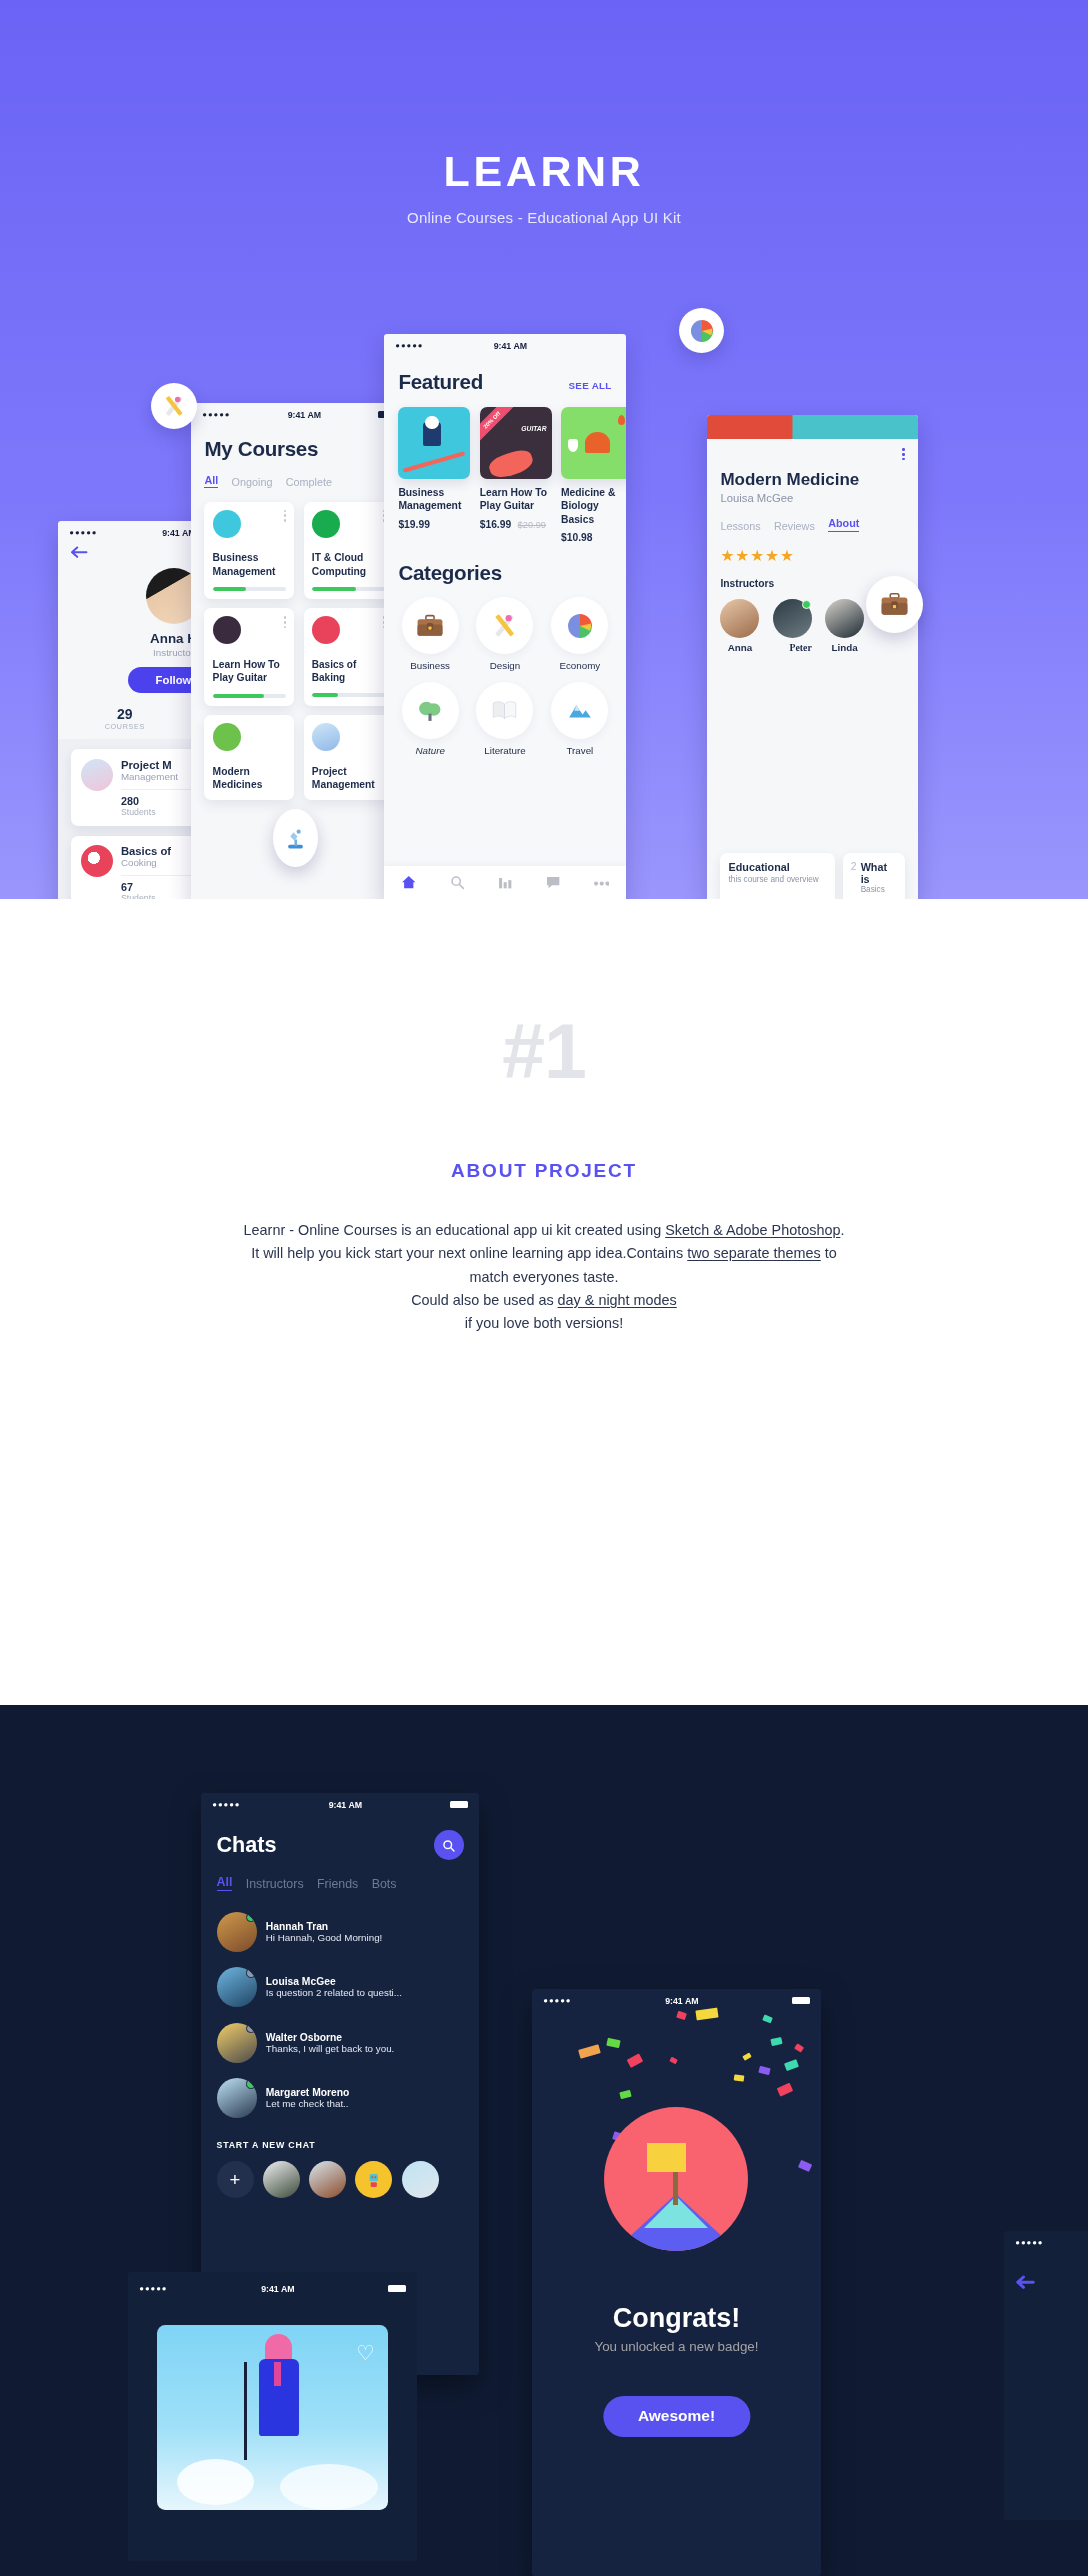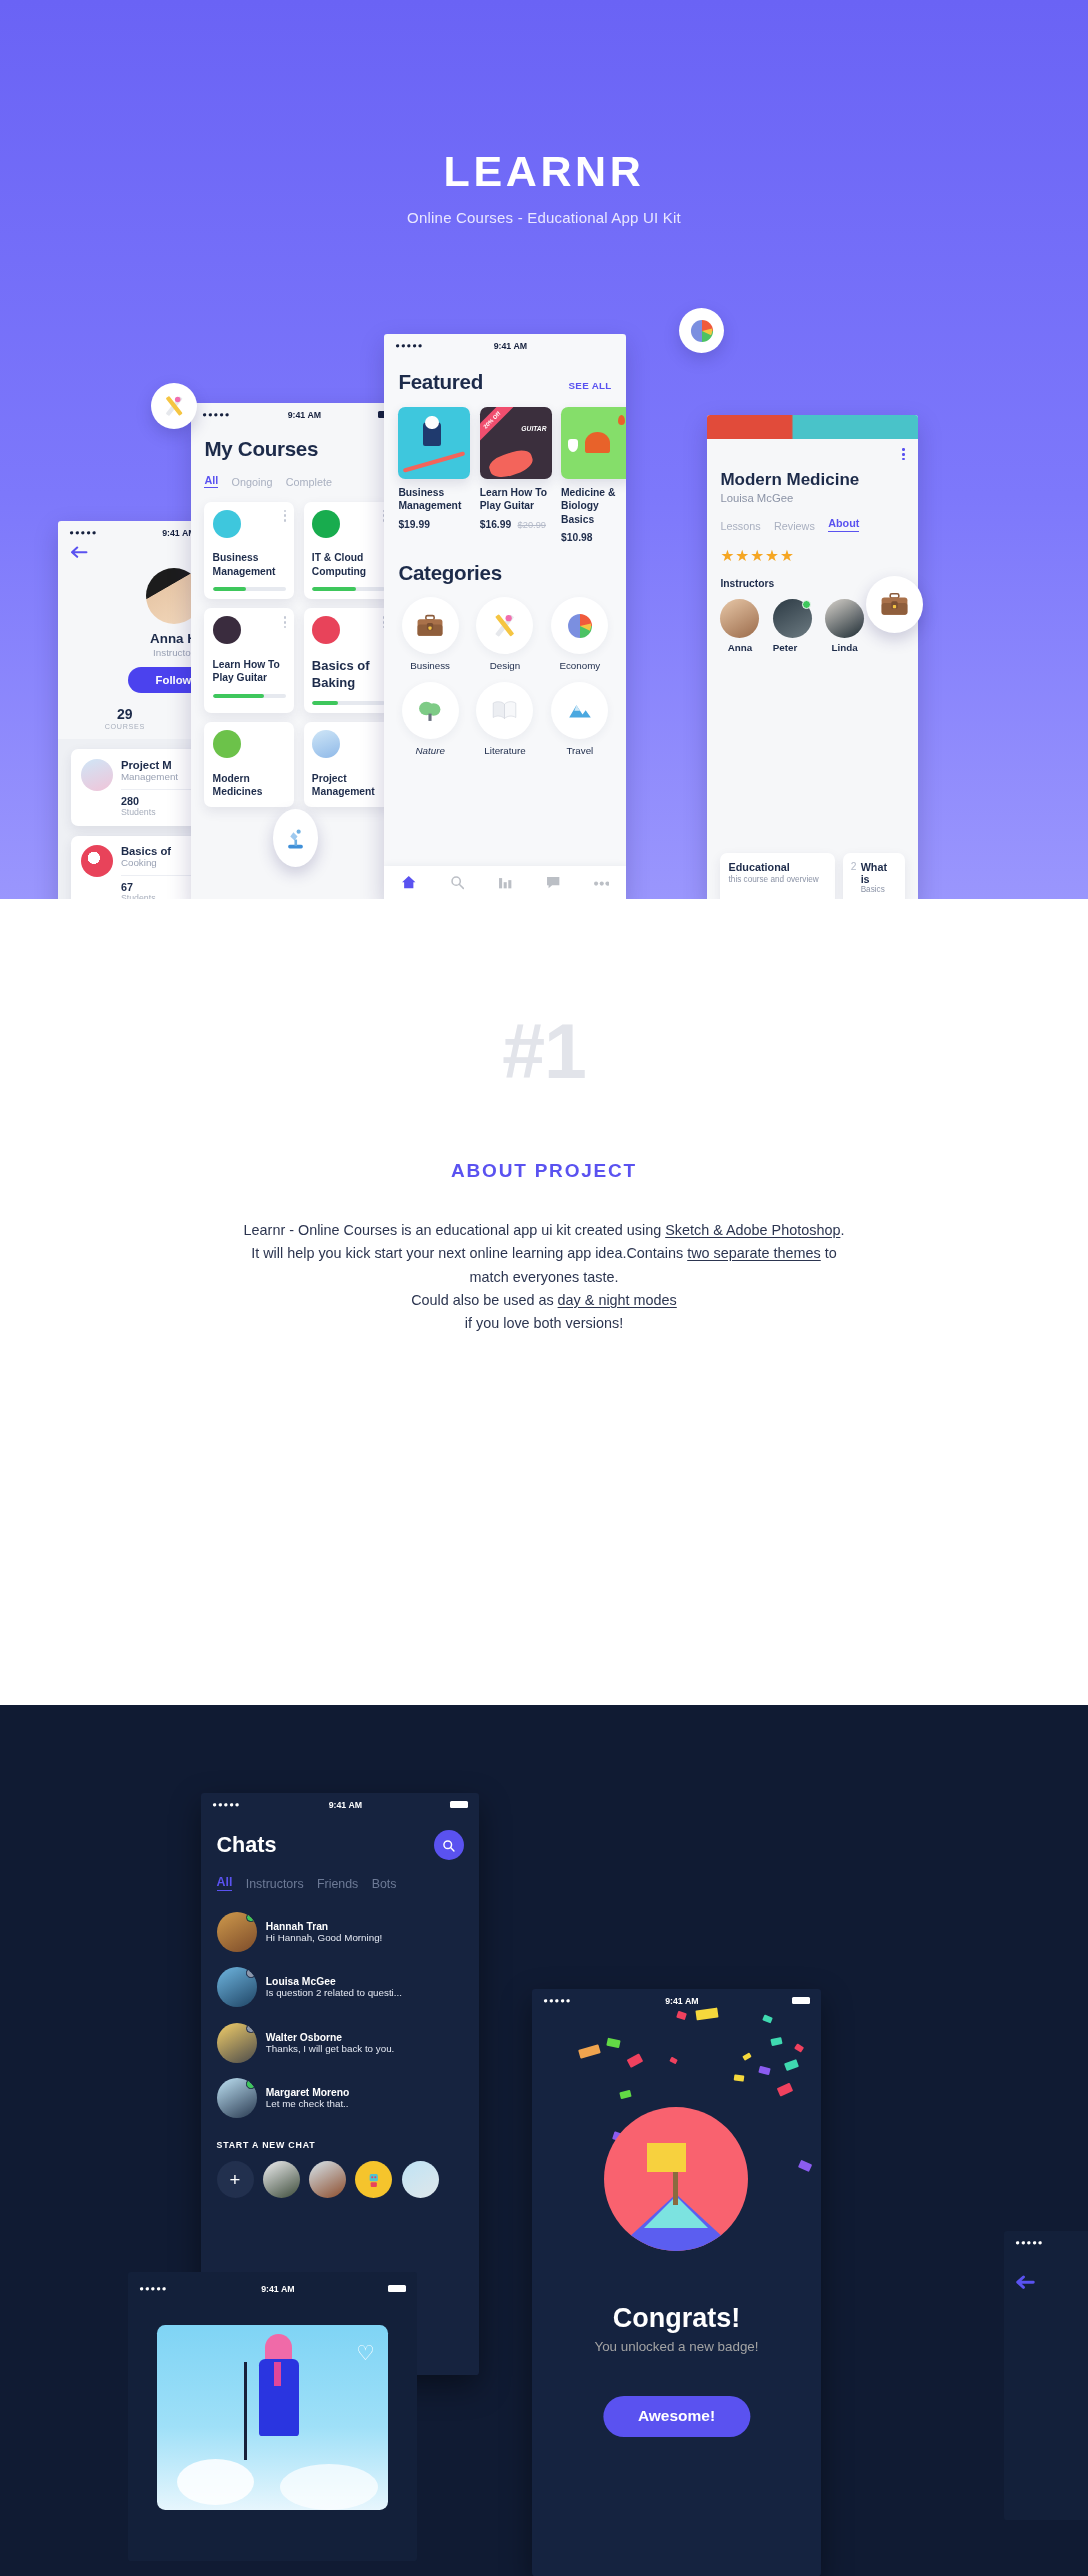--- a/index.html
+++ b/index.html
@@ -219,21 +219,21 @@
           </div>
           <div class="card" style="padding:8.2px;">
             <div style="display:flex;justify-content:space-between;">
               <div class="circ-ill" style="width:28px;height:28px;background:#e8435a;"></div>
               <div class="kebab">
                   <i></i>
                   <i></i>
                   <i></i>
                 </div>
             </div>
-            <div style="font-size:13px;font-weight:700;color:#1d2b4a;margin-top:13.4px;line-height:1.3;">Basics of Baking</div>
+            <div style="font-size:10px;font-weight:700;color:#1d2b4a;margin-top:13.4px;line-height:1.3;">Basics of Baking</div>
             <div class="prog" style="margin-top:9.3px;">
                 <span style="width:35%"></span>
               </div>
           </div>
           <div class="card" style="padding:8.2px;">
             <div class="circ-ill" style="width:28px;height:28px;background:#6cc24a;"></div>
             <div style="font-size:10.3px;font-weight:700;color:#1d2b4a;margin-top:13.4px;line-height:1.3;">Modern Medicines</div>
           </div>
           <div class="card" style="padding:8.2px;">
             <div class="circ-ill" style="width:28px;height:28px;background:linear-gradient(160deg,#cfe6f7,#8fb9e8);"></div>
@@ -409,21 +409,21 @@
           <span class="tab">Reviews</span>
           <span class="tab active">About</span>
         </div>
         <div style="margin-top:15.5px;color:#f5a623;font-size:15.5px;letter-spacing:1px;">★★★★★</div>
         <div style="font-size:10.3px;font-weight:700;color:#1d2b4a;margin-top:13.4px;">Instructors</div>
         <div style="display:flex;gap:13.4px;margin-top:9.3px;">
           <div style="text-align:center;">
             <div class="circ-ill" style="width:39px;height:39px;background:linear-gradient(150deg,#e8c8a8,#9a6a4a);"></div>
             <div style="font-size:9.8px;font-weight:700;color:#1d2b4a;margin-top:4.1px;">Anna</div>
           </div>
-          <div style="text-align:left;position:relative;">
+          <div style="text-align:right;position:relative;font-family:Liberation Serif, serif;">
             <div class="circ-ill" style="width:39px;height:39px;background:linear-gradient(150deg,#2c3a44,#6d7b82);"></div>
             <span style="position:absolute;right:1px;top:1px;width:8.8px;height:8.8px;border-radius:50%;background:#3ec75c;border:1.5px solid #f6f7f9;"></span>
             <div style="font-size:9.8px;font-weight:700;color:#1d2b4a;margin-top:4.1px;">Peter</div>
           </div>
           <div style="text-align:center;">
             <div class="circ-ill" style="width:39px;height:39px;background:linear-gradient(150deg,#d8d3cc,#1d2b33);"></div>
             <div style="font-size:9.8px;font-weight:700;color:#1d2b4a;margin-top:4.1px;">Linda</div>
           </div>
         </div>
       </div>

